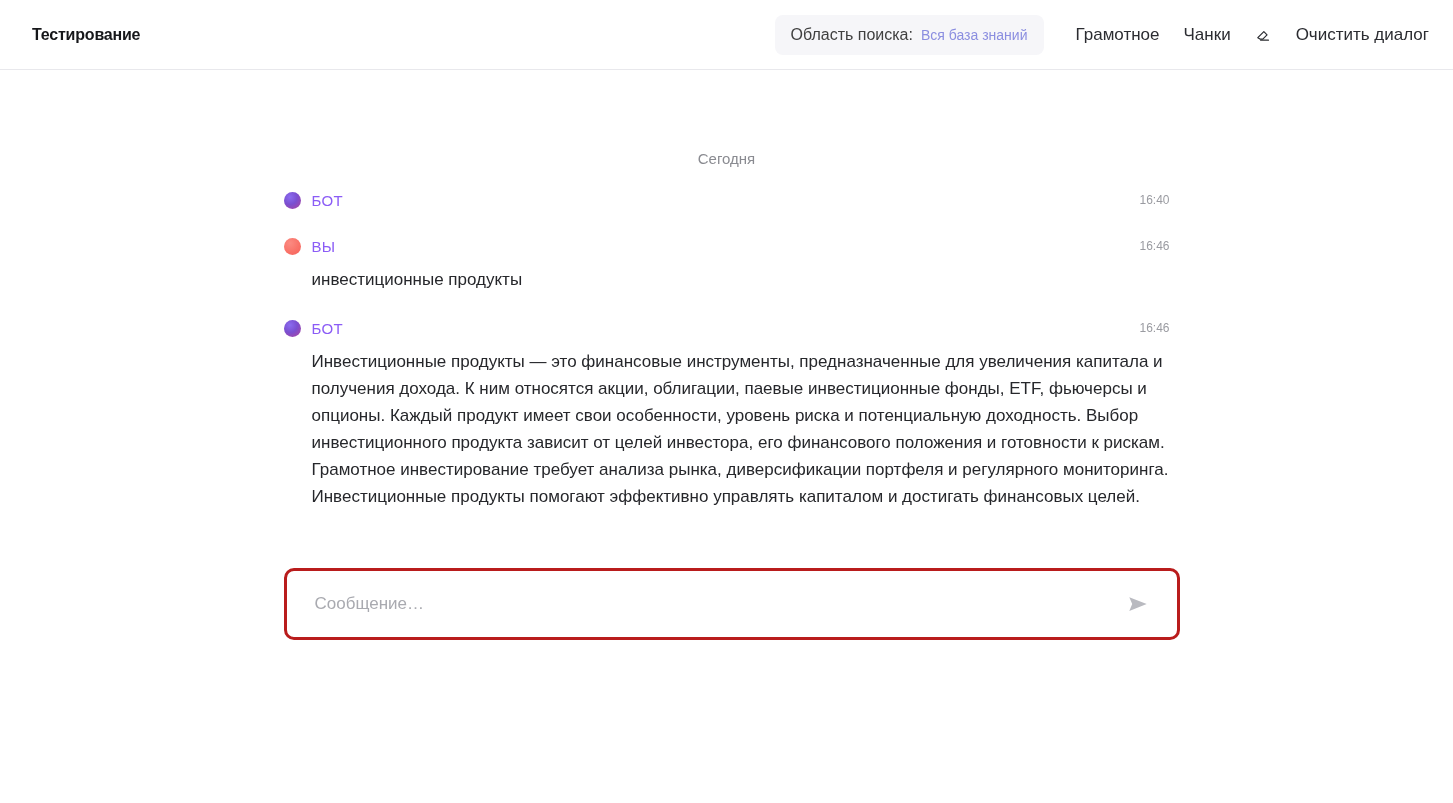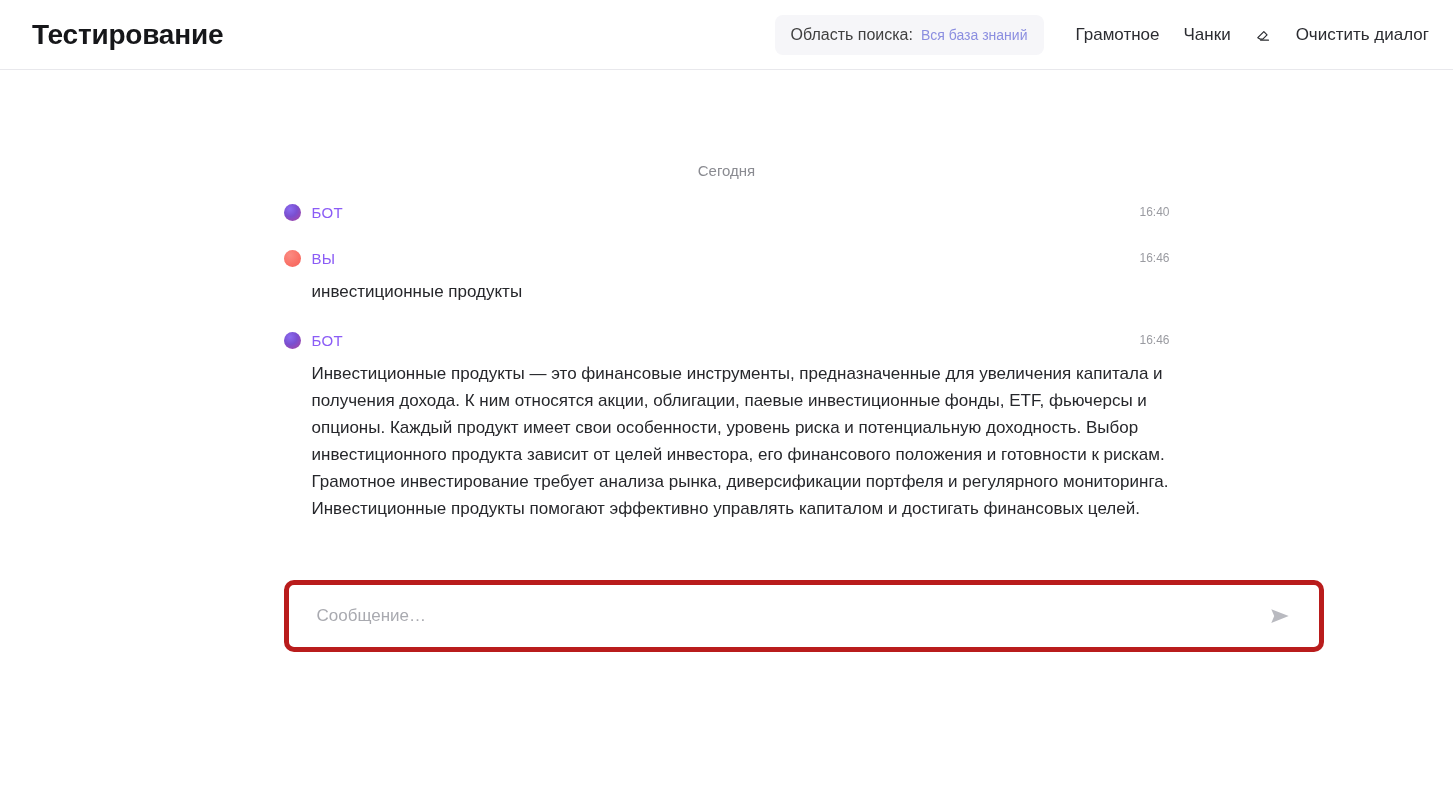--- a/index.html
+++ b/index.html
@@ -18,21 +18,21 @@
   .header {
     position: relative;
     height: 70px;
     border-bottom: 1px solid #e8e8ec;
     display: flex;
     align-items: center;
     padding: 0 24px 0 32px;
     background: #fff;
   }
   .app-title {
-    font-size: 28px;
+    font-size: 16px;
     font-weight: bold;
     letter-spacing: -0.2px;
     color: #16171a;
   }
   .header-right {
     margin-left: auto;
     display: flex;
     align-items: center;
     gap: 0;
   }
@@ -75,21 +75,21 @@
   }
 
   
   .chat-wrap {
     position: relative;
     height: 732px;
     overflow: hidden;
   }
   .chat-col {
     width: 886px;
-    margin: 12px auto;
+    margin: 0 auto;
     padding-top: 80px;
   }
   .day-divider {
     text-align: center;
     font-size: 15px;
     color: #8a8b91;
     margin-bottom: 22px;
   }
 
   .msg { margin-bottom: 24px; }
@@ -128,23 +128,23 @@
   .msg-body {
     font-size: 17px;
     line-height: 27px;
     color: #26272b;
     padding-left: 28px;
     white-space: pre-wrap;
   }
 
   
   .composer {
-    width: 1040px;
+    width: 896px;
     margin: 58px auto 0;
-    border: 5px solid #b91c1c;
+    border: 3px solid #b91c1c;
     border-radius: 10px;
     height: 72px;
     display: flex;
     align-items: center;
     padding: 0 22px 0 26px;
     background: #fff;
   }
   .composer-input {
     flex: 1;
     border: 0;

